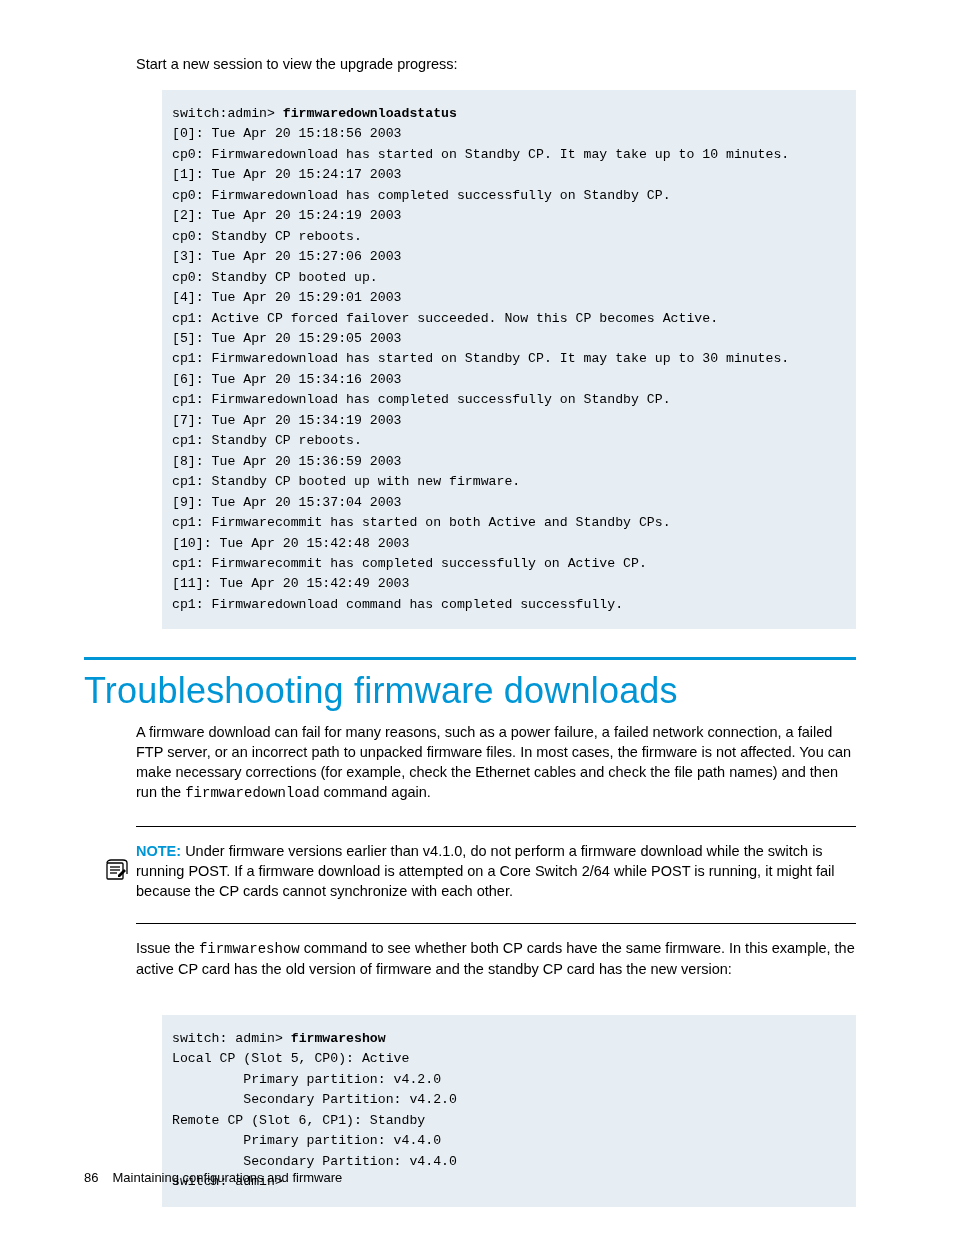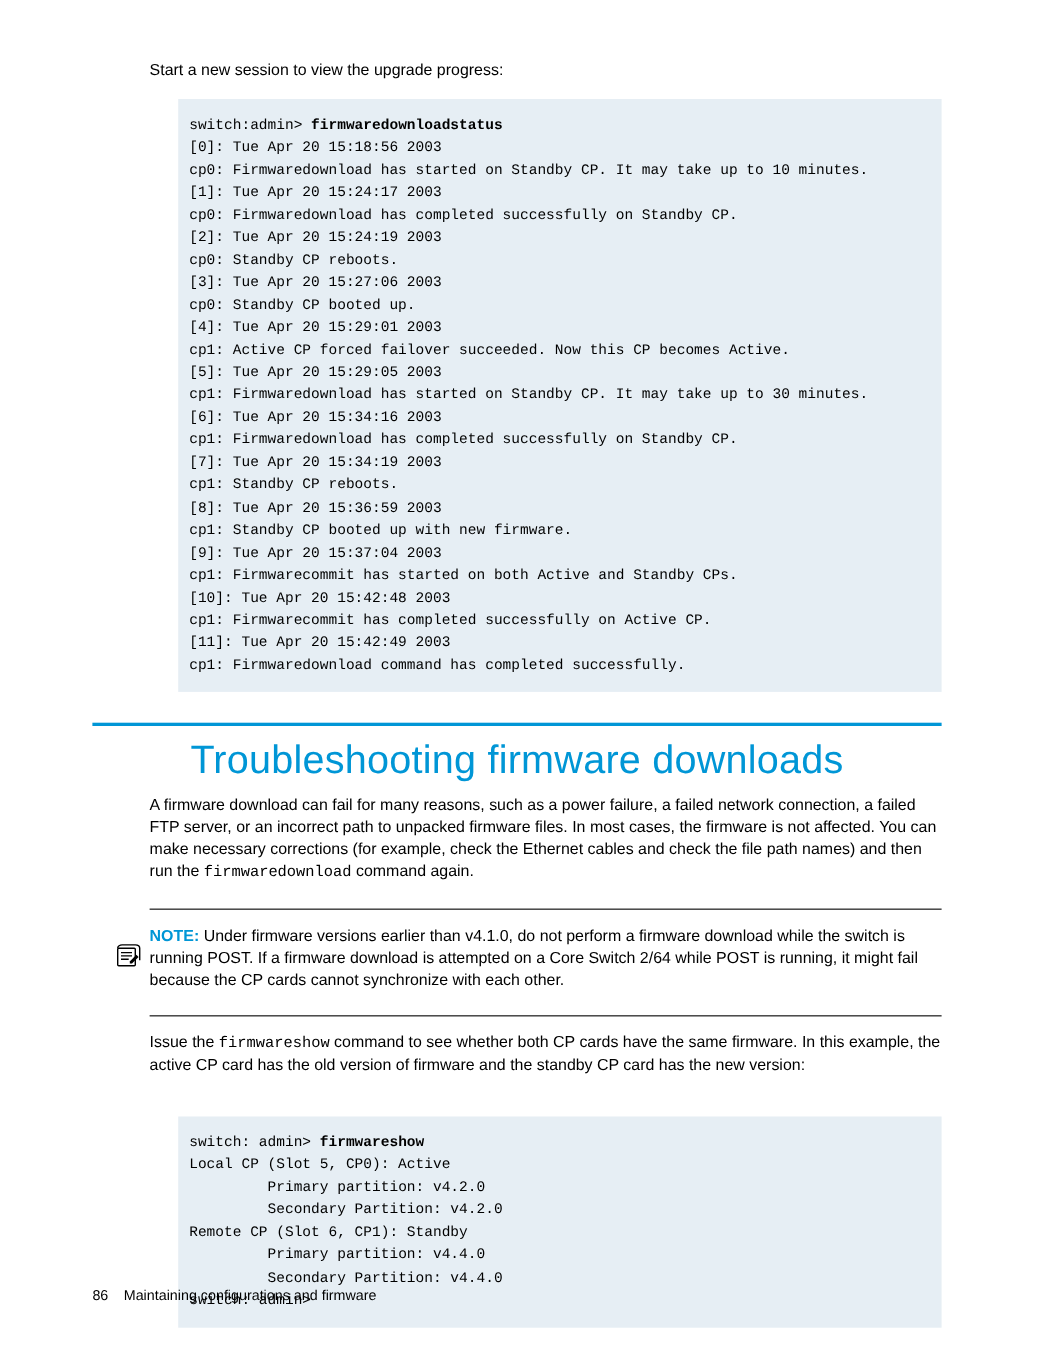--- a/index.html
+++ b/index.html
@@ -43,21 +43,20 @@
     border-top: 1px solid #000;
     margin: 22px 0 14px 52px;
   }
   h1.section-title {
     font-family: "Segoe UI Light", "Helvetica Neue", Arial, sans-serif;
     font-weight: 300;
     color: #0096d6;
     font-size: 36px;
     margin: 6px 0 10px 0;
     letter-spacing: 0.2px;
-    text-align: center;
   }
   .para {
     font-size: 14.5px;
     line-height: 1.38;
     margin: 0 0 0 52px;
   }
   .note-row {
     display: flex;
     align-items: center;
     margin-left: 20px;

